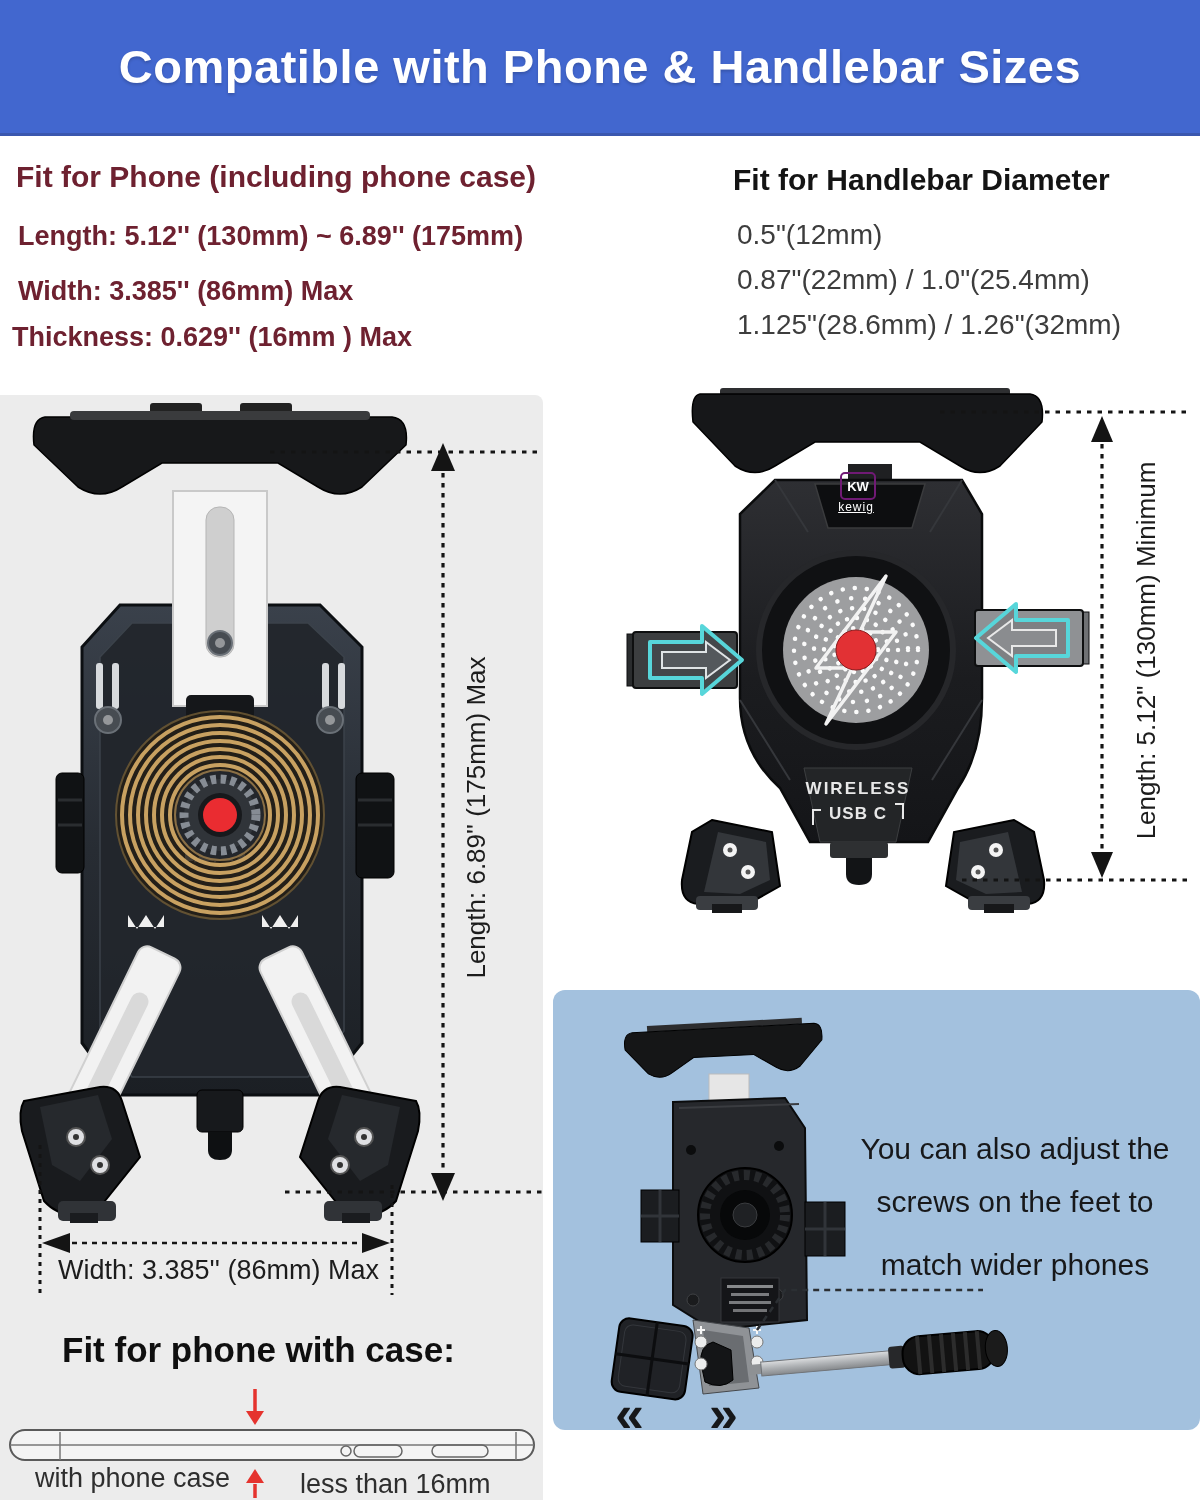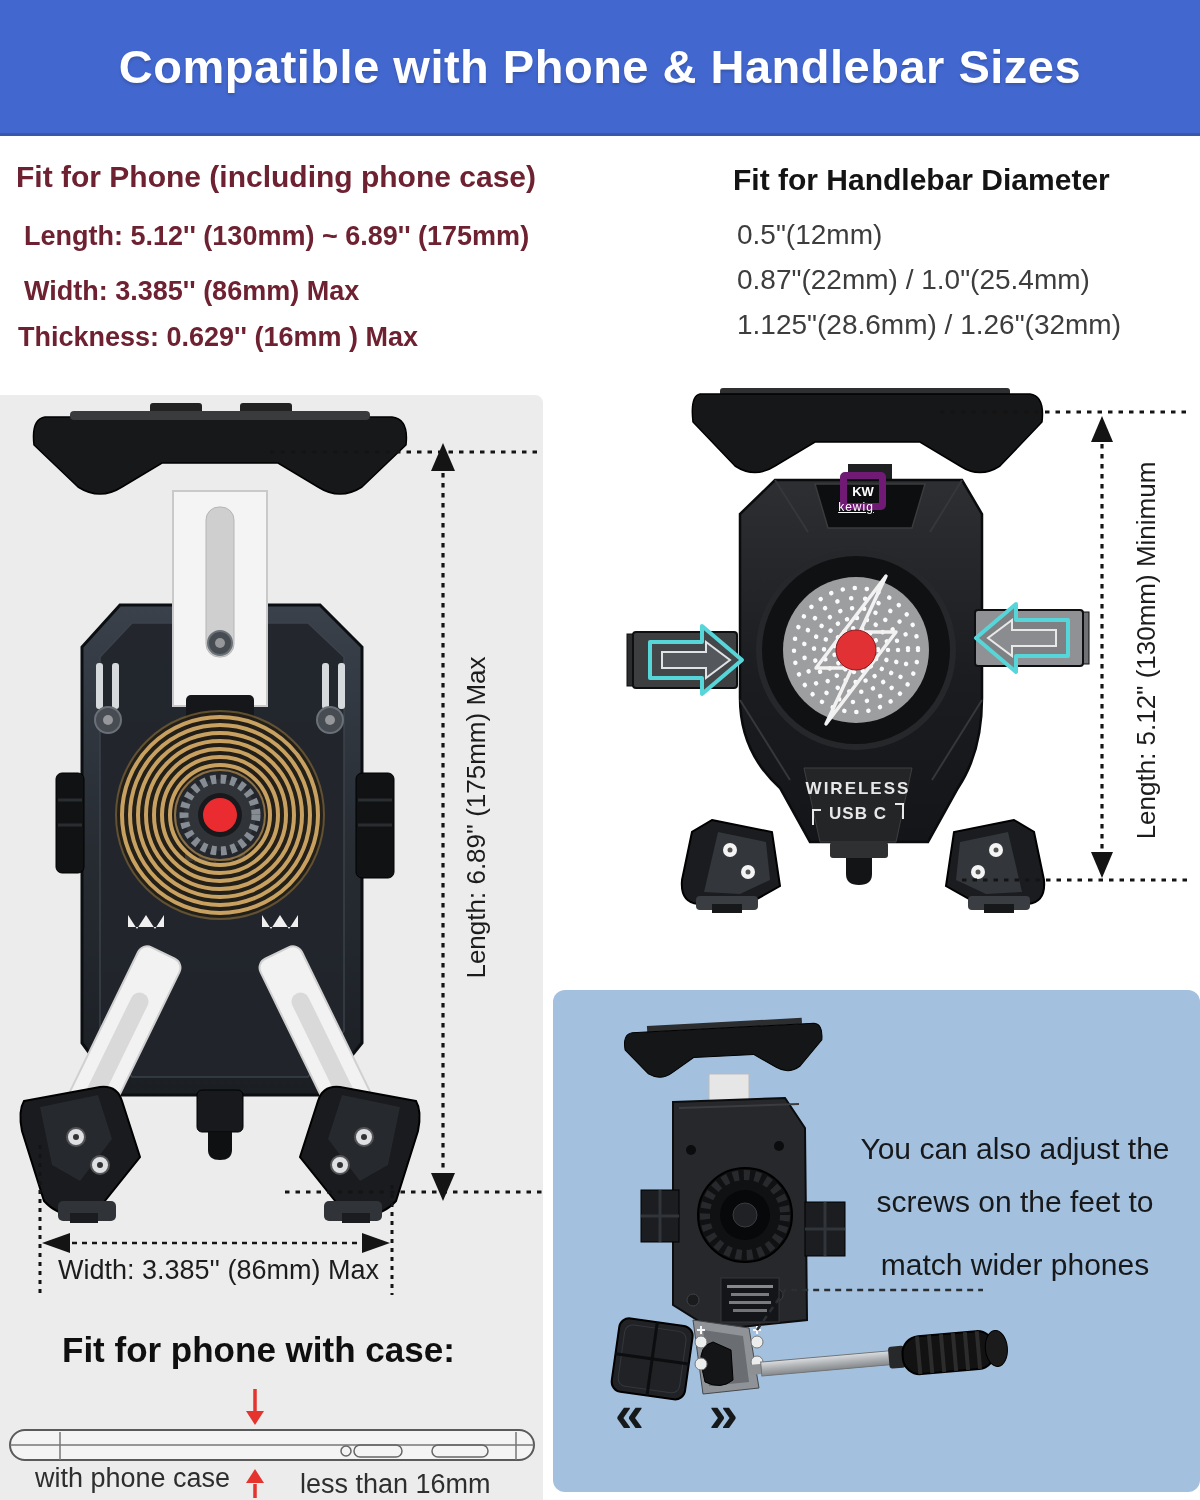--- a/index.html
+++ b/index.html
@@ -8,21 +8,21 @@
   .abs{position:absolute;}
 
   
   .banner{left:0;top:0;width:1200px;height:133px;background:#4267cf;border-bottom:3px solid #3a57ae;
           display:flex;align-items:center;justify-content:center;}
   .banner-title{color:#ffffff;font-size:47px;font-weight:700;letter-spacing:.5px;
                 text-shadow:0 2px 3px rgba(0,0,0,.18);white-space:nowrap;}
 
   
   .phone-fit-heading{left:16px;top:160px;color:#6e2130;font-size:30px;font-weight:700;white-space:nowrap;}
-  .phone-spec{color:#6e2130;font-size:27px;font-weight:700;white-space:nowrap;margin-left:6px;}
+  .phone-spec{color:#6e2130;font-size:27px;font-weight:700;white-space:nowrap;}
   .spec-l0{left:18px;top:221px;}
   .spec-l1{left:18px;top:276px;}
   .spec-l2{left:12px;top:322px;}
 
   
   .handlebar-heading{left:733px;top:163px;color:#141414;font-size:30px;font-weight:700;white-space:nowrap;}
   .handlebar-line{color:#3d3d3d;font-size:28px;white-space:nowrap;}
   .hb-l0{left:737px;top:219px;}
   .hb-l1{left:737px;top:264px;}
   .hb-l2{left:737px;top:309px;}
@@ -31,34 +31,34 @@
   .gray-panel{left:0;top:395px;width:543px;height:1105px;background:#ececec;border-radius:0 8px 0 0;}
 
   .dim-label{color:#1c1c1c;font-size:26px;white-space:nowrap;}
   .rot-label{width:420px;text-align:center;transform:rotate(-90deg);}
   .left-length-label{left:266px;top:802px;}
   .width-label{left:58px;top:1255px;font-size:27px;}
   .case-heading{left:62px;top:1330px;color:#0f0f0f;font-size:35px;font-weight:700;white-space:nowrap;}
   .case-label{color:#2e2e2e;font-size:27px;white-space:nowrap;}
   .case-left{left:35px;top:1463px;}
   .case-right{left:300px;top:1469px;}
-  .brand-icon{left:840px;top:472px;width:32px;height:24px;border:7px solid #701a75;border-radius:5px;
+  .brand-icon{left:840px;top:472px;width:32px;height:24px;border:2px solid #701a75;border-radius:5px;
               color:#ffffff;font-size:13px;font-weight:700;display:flex;align-items:center;justify-content:center;}
   .brand-name{left:828px;top:500px;width:56px;text-align:center;color:#ffffff;font-size:12px;font-weight:400;
               text-decoration:underline;letter-spacing:1px;}
   .wireless-label{left:798px;top:779px;width:120px;text-align:center;color:#e8e8e8;font-size:17px;
                   font-weight:700;letter-spacing:2px;}
   .usb-wrap{left:806px;top:804px;width:104px;display:flex;align-items:center;justify-content:center;gap:8px;}
   .usb-text{color:#e8e8e8;font-size:17px;font-weight:700;letter-spacing:1px;white-space:nowrap;}
   .usb-hook{width:7px;height:14px;}
   .usb-hook.l{border-left:2px solid #e8e8e8;border-top:2px solid #e8e8e8;transform:translateY(3px);}
   .usb-hook.r{border-right:2px solid #e8e8e8;border-top:2px solid #e8e8e8;transform:translateY(-3px);}
 
   
-  .blue-panel{left:553px;top:990px;width:647px;height:502px;background:#a3c1de;border-radius:12px;}
+  .blue-panel{left:553px;top:990px;width:647px;height:440px;background:#a3c1de;border-radius:12px;}
   .note-line{position:absolute;left:292px;width:340px;text-align:center;color:#17181a;font-size:30px;white-space:nowrap;}
   .note-1{top:142px;} .note-2{top:195px;} .note-3{top:258px;}
   .chevron{position:absolute;color:#17181a;font-size:52px;font-weight:700;line-height:1;}
   .chev-l{left:62px;top:398px;} .chev-r{left:156px;top:398px;}
 </style>
 </head>
 <body>
 
 <div id="canvas">
 

